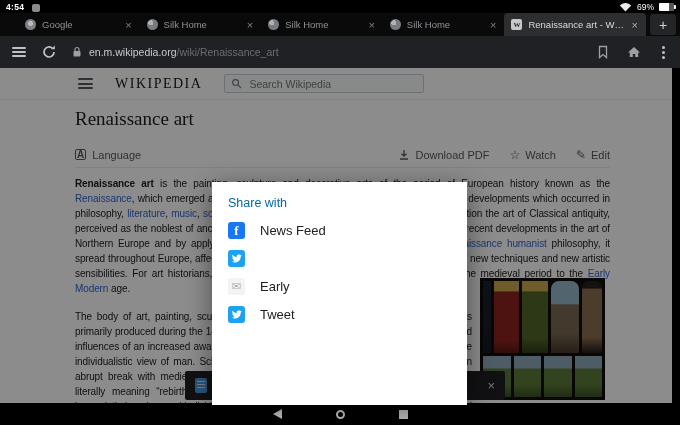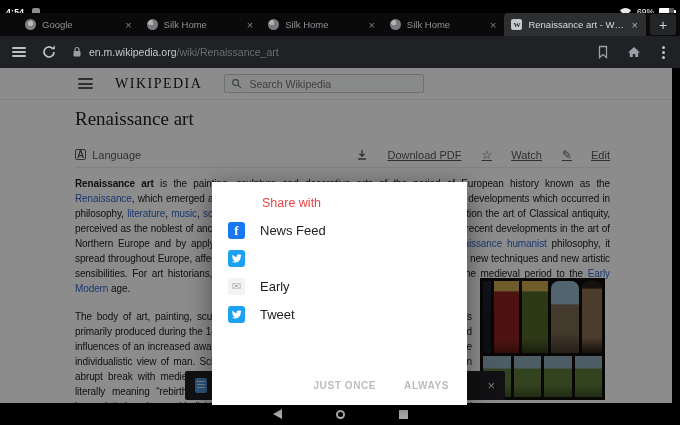--- a/index.html
+++ b/index.html
@@ -2,21 +2,21 @@
 <html><head>
 <meta charset="utf-8">
 <style>
   html,body{margin:0;padding:0;background:#000;}
   *{box-sizing:border-box;}
   .screen{position:relative;width:680px;height:425px;background:#000;overflow:hidden;
           font-family:"Liberation Sans",sans-serif;}
 
   
   .status-bar{position:absolute;top:0;left:0;width:680px;height:13px;background:#000;color:#fff;
-    display:flex;align-items:center;font-size:8.5px;padding:12px 6px;}
+    display:flex;align-items:flex-end;font-size:8.5px;padding:12px 6px;}
   .sb-time{font-weight:bold;letter-spacing:.3px;}
   .sb-notif{width:8px;height:8px;margin-left:8px;border-radius:2px;background:#8a8d90;}
   .sb-right{margin-left:auto;display:flex;align-items:center;gap:5px;}
   .sb-batt{width:15px;height:8px;border-radius:1px;background:linear-gradient(90deg,#fff 0 69%,#55585c 69%);position:relative;}
   .sb-batt::after{content:"";position:absolute;right:-2px;top:2px;width:2px;height:4px;background:#fff;border-radius:0 1px 1px 0;}
 
   
   .tab-strip{position:absolute;top:13px;left:0;width:680px;height:23px;background:#0a0a0a;
     display:flex;align-items:stretch;padding-left:18px;}
   .tabs-row{display:flex;flex:1;min-width:0;}
@@ -59,21 +59,21 @@
   .wiki-search input{border:none;outline:none;background:transparent;font-size:10.5px;color:#54595d;width:160px;
     font-family:"Liberation Sans",sans-serif;}
   .article{position:absolute;left:75px;top:40px;width:535px;}
   .page-title{font-family:"Liberation Serif",serif;font-size:19px;color:#202122;}
   .lang-row{margin-top:12px;height:26px;display:flex;align-items:center;border-bottom:1px solid #eaecf0;
     font-size:11px;color:#54595d;}
   .lang-left{display:flex;align-items:center;gap:6px;}
   .lang-icon{font-size:10px;color:#54595d;border:1px solid #54595d;border-radius:2px;padding:0 1px;
     font-weight:bold;line-height:10px;height:11px;}
   .actions{margin-left:auto;display:flex;align-items:center;gap:20px;}
-  .action{display:flex;align-items:center;gap:19px;color:#54595d;text-decoration:underline;}
+  .action{display:flex;align-items:center;gap:5px;color:#54595d;}
   .action .glyph{font-size:12px;line-height:12px;font-family:"DejaVu Sans",sans-serif;}
   .lead,.para2{font-size:10px;line-height:15px;color:#202122;text-align:justify;letter-spacing:-0.1px;}
   .lead{margin-top:8px;}
   .lead .b{font-weight:bold;}
   .lnk{color:#3366cc;}
   .para2{margin-top:13px;width:397px;}
 
   
   .artwork{position:absolute;left:480px;top:210px;width:125px;height:122px;background:#0f0d0a;
     padding:3px;display:flex;flex-direction:column;gap:3px;}
@@ -92,21 +92,21 @@
     display:flex;align-items:center;padding:0 10px;z-index:2;}
   .doc-icon{width:12px;height:15px;border-radius:2px;background:#4f9ade;position:relative;}
   .doc-icon::after{content:"";position:absolute;left:2px;top:3px;width:8px;height:9px;
     background:repeating-linear-gradient(#dceafa 0 1px,transparent 1px 3px);}
   .snack-close{margin-left:auto;color:#d8d8d8;font-size:13px;}
 
   
   .scrim{position:absolute;top:68px;left:0;width:680px;height:335px;background:rgba(0,0,0,0.45);z-index:5;}
   .share-dialog{position:absolute;left:212px;top:182px;width:255px;height:223px;background:#fff;z-index:20;
     box-shadow:0 6px 24px rgba(0,0,0,.45);padding:14px 16px 10px 16px;display:flex;flex-direction:column;}
-  .share-title{font-size:12.5px;color:#ef4444;margin-left:34px;}
+  .share-title{font-size:12.5px;color:#0369a1;}
   .share-list{margin-top:12px;display:flex;flex-direction:column;gap:11px;}
   .share-item{display:flex;align-items:center;gap:15px;}
   .share-item .label{font-size:13px;color:#212121;}
   .si{width:17px;height:17px;flex:none;display:flex;align-items:center;justify-content:center;overflow:hidden;}
   .si.facebook-icon{background:#1877f2;border-radius:3px;color:#fff;
     font-family:"Liberation Serif",serif;font-weight:bold;font-size:13px;}
   .si.twitter-icon{background:#1da1f2;border-radius:3px;}
   .si.twitter-icon svg{width:11px;height:11px;fill:#fff;}
   .si.bluetooth-icon{background:#1d6ac9;border-radius:50%;}
   .si.bluetooth-icon svg{width:10px;height:12px;}
@@ -308,24 +308,20 @@
         </div>
         <div class="share-item">
           <span class="si twitter-icon">
             <svg viewBox="0 0 24 24">
               <path d="M23.44 4.83c-.8.37-1.66.62-2.56.73.92-.55 1.63-1.43 1.96-2.47-.86.51-1.82.88-2.83 1.08A4.47 4.47 0 0 0 16.74 3c-2.47 0-4.48 2-4.48 4.47 0 .35.04.69.11 1.02-3.72-.19-7.02-1.97-9.23-4.68-.39.66-.61 1.43-.61 2.25 0 1.55.79 2.92 1.99 3.72-.73-.02-1.42-.22-2.03-.56v.06c0 2.17 1.54 3.98 3.59 4.39-.38.1-.77.16-1.18.16-.29 0-.57-.03-.84-.08.57 1.78 2.22 3.07 4.18 3.11a8.98 8.98 0 0 1-5.56 1.91c-.36 0-.72-.02-1.07-.06a12.67 12.67 0 0 0 6.86 2.01c8.23 0 12.73-6.82 12.73-12.73l-.01-.58c.87-.63 1.63-1.42 2.25-2.31z"></path>
             </svg>
           </span>
           <span class="label">Tweet</span>
         </div>
       </div>
-    <div class="dialog-buttons">
-        <span class="dialog-btn">JUST ONCE</span>
-        <span class="dialog-btn">ALWAYS</span>
-      </div>
   </div>
 
   <div class="nav-bar">
     <span class="nav-back"></span>
     <span class="nav-home"></span>
     <span class="nav-recents"></span>
   </div>
 
 </div>
 

